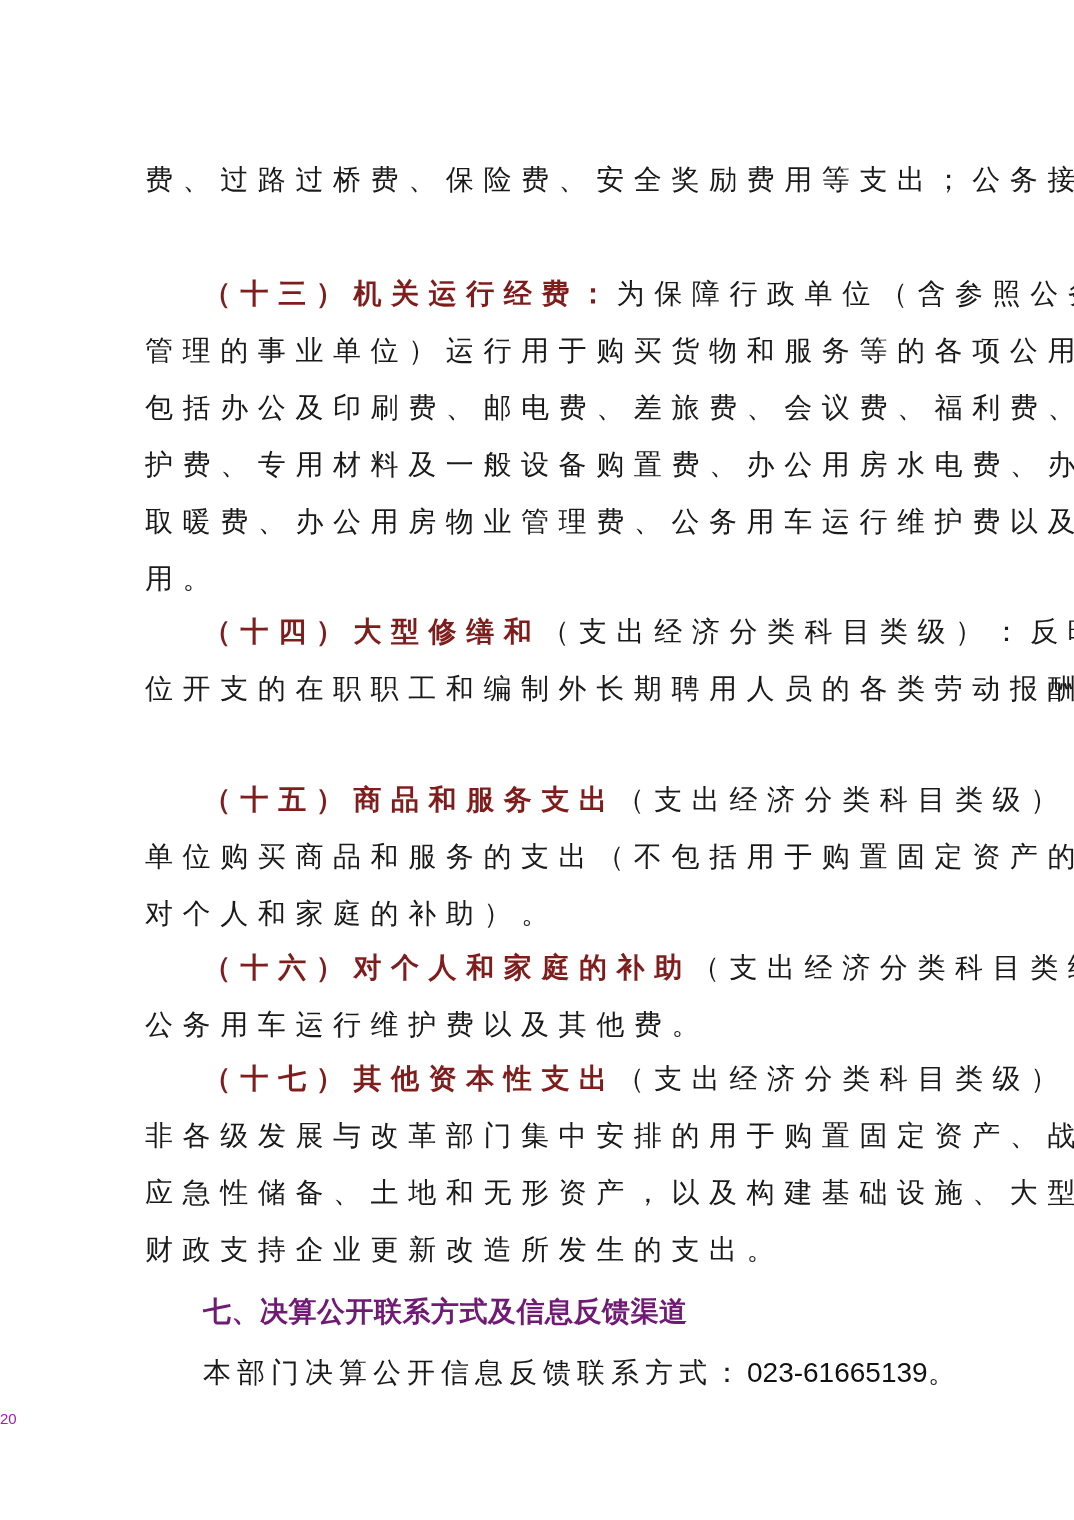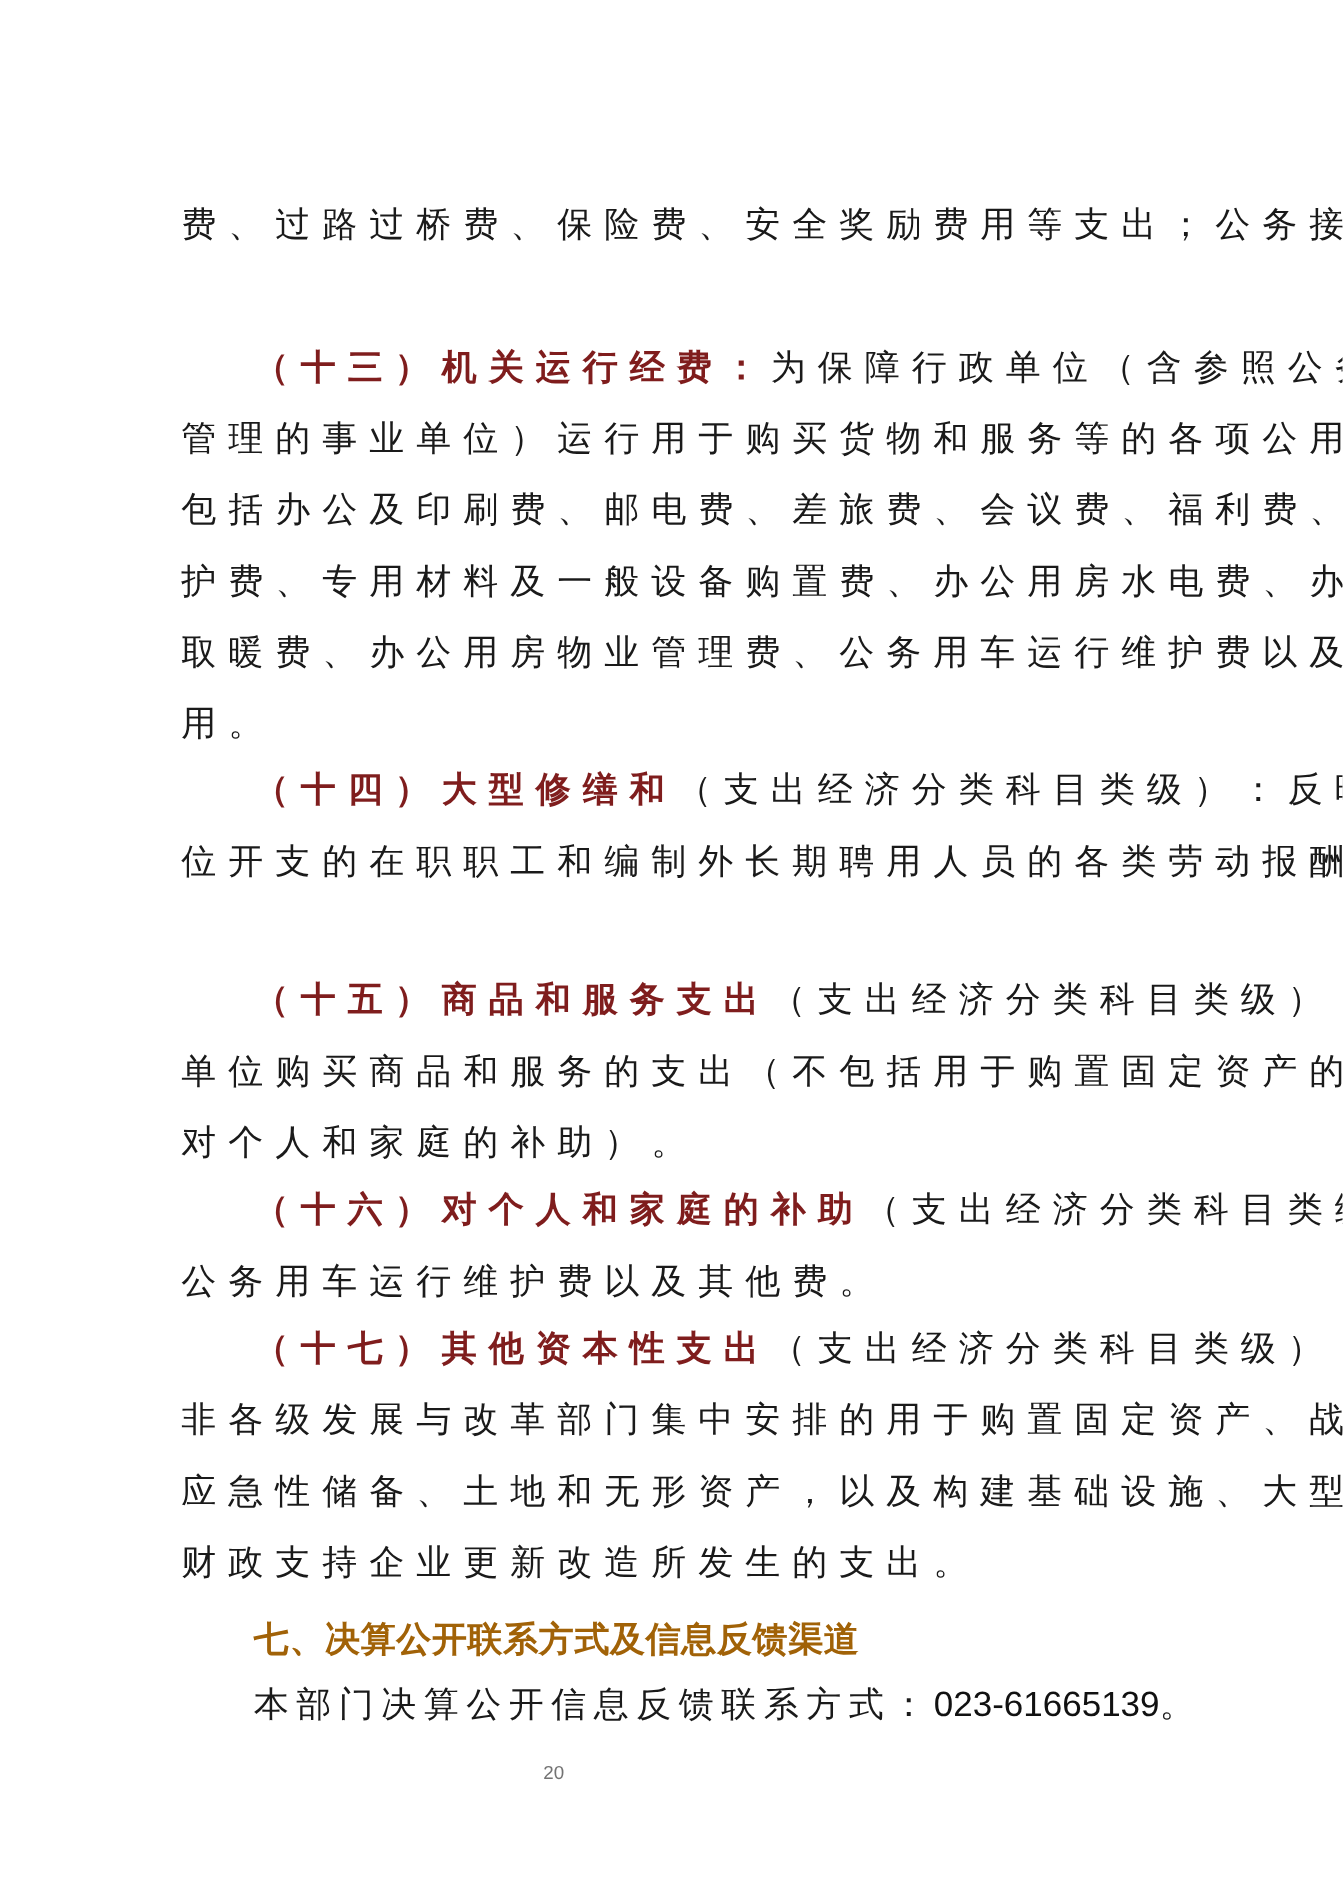--- a/index.html
+++ b/index.html
@@ -42,47 +42,47 @@
     .heading {
       position: absolute;
       left: 203px;
       top: 1292px;
       font-family: "DejaVu Sans", "Liberation Sans", sans-serif;
       font-size: 28px;
       line-height: 40px;
       font-weight: bold;
       letter-spacing: 0.5px;
       white-space: nowrap;
-      color: #a16207;
+      color: #701a75;
     }
     .contact {
       position: absolute;
       left: 203px;
       top: 1349px;
       font-size: 28px;
-      line-height: 29px;
+      line-height: 48px;
       letter-spacing: 6px;
       white-space: nowrap;
       font-weight: 300;
       color: #1a1a1a;
     }
     .contact .phone {
       font-family: "Liberation Sans", "DejaVu Sans", sans-serif;
       letter-spacing: 0;
       color: #111;
     }
     .page-number {
       position: absolute;
       left: 0;
       width: 886px;
       top: 1410px;
-      text-align: center;
+      text-align: left;
       font-family: "Liberation Sans", "DejaVu Sans", sans-serif;
       font-size: 15px;
-      color: #737373;
+      color: #a21caf;
     }
   </style>
 </head>
 <body>
 
 <div class="page">
 
   <div class="line" style="top:160px">费、过路过桥费、保险费、安全奖励费用等支出；公务接待费反</div>
 
   <div class="line indent" style="top:274px"><span class="lead">（十三）机关运行经费：</span><span>为保障行政单位（含参照公务员法</span></div>

